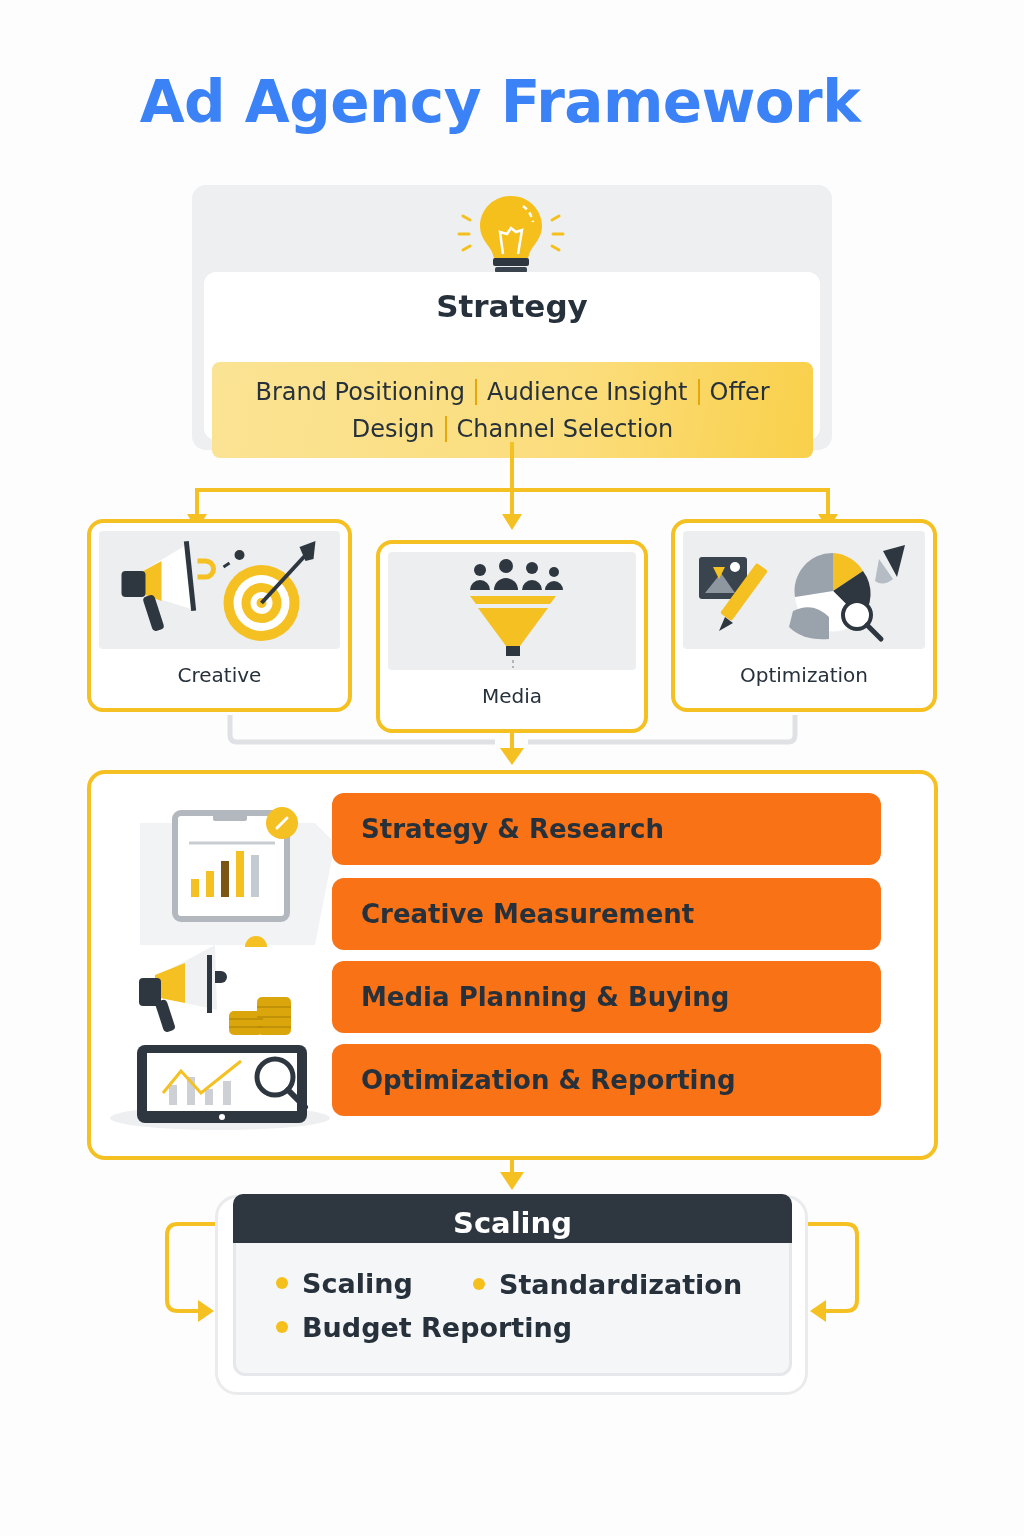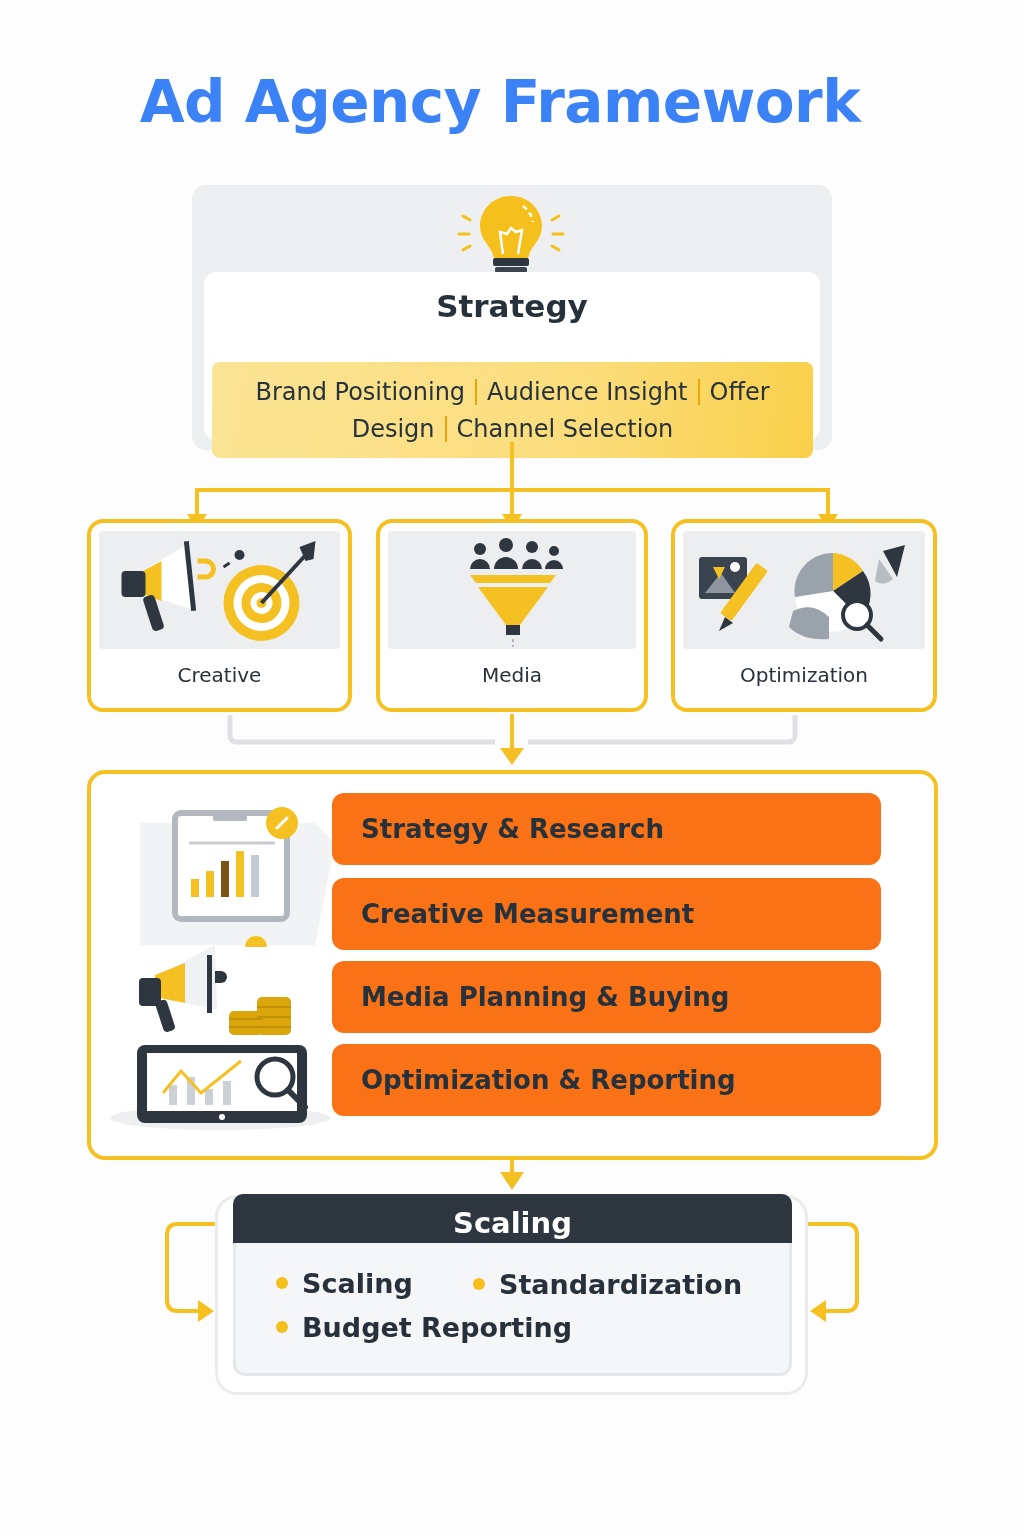--- a/index.html
+++ b/index.html
@@ -28,21 +28,21 @@
   svg.conn { position: absolute; left: 0; top: 0; width: 1024px; height: 1536px; pointer-events: none; }
 
   
   .pillar { position: absolute; top: 519px; width: 265px; height: 193px; background: #fff;
     border: 4px solid #f5c021; border-radius: 16px; }
   .pillar .art { position: absolute; left: 8px; top: 8px; right: 8px; height: 118px;
     background: #edeef0; border-radius: 4px; overflow: hidden; }
   .pillar .label { position: absolute; left: 0; right: 0; top: 140px; text-align: center;
     font-size: 20px; font-weight: normal; color: #27313b; }
   #p1 { left: 87px; }
-  #p2 { left: 376px; width: 272px; }
+  #p2 { left: 376px; width: 272px; margin-top: 21px; }
   #p3 { left: 671px; width: 266px; }
 
   
   .process { position: absolute; left: 87px; top: 770px; width: 851px; height: 390px;
     background: #fff; border: 4px solid #f5c021; border-radius: 18px; }
   .step { position: absolute; left: 332px; width: 549px; height: 72px; background: #f97316;
     border-radius: 12px; font-size: 26px; font-weight: bold; color: #27313b;
     padding-left: 29px; line-height: 72px; }
   .process-art { position: absolute; left: 105px; top: 795px; width: 235px; height: 340px; }
 

